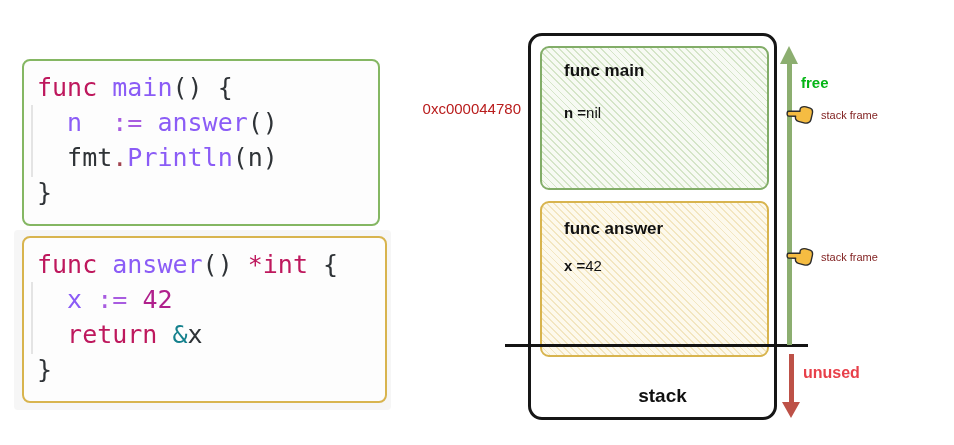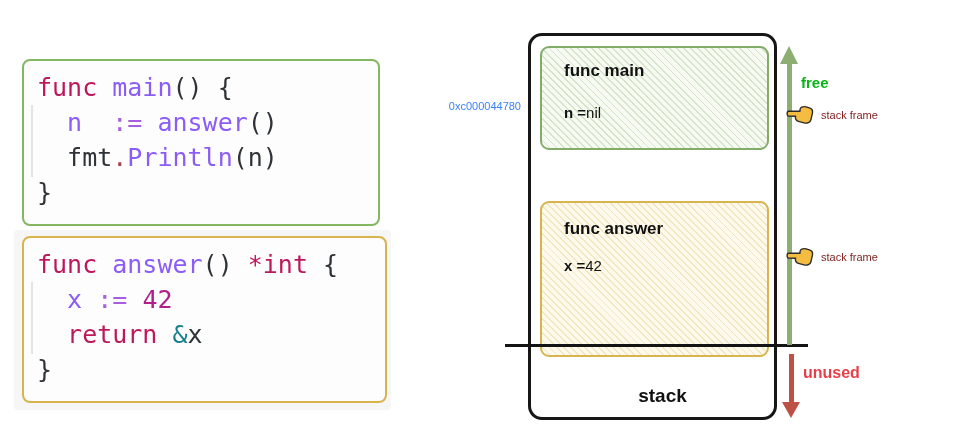--- a/index.html
+++ b/index.html
@@ -25,32 +25,32 @@
   .tok-amp{color:#15818d;}
   .tok-dot{color:#a1434f;}
   .indent-guide{position:absolute;width:2px;background:#e4e4e4;}
   
   .stack-container{
     position:absolute;left:528px;top:33px;width:249px;height:387px;
     border:3px solid #161616;border-radius:14px;background:#ffffff;box-sizing:border-box;
   }
   .stack-frame{position:absolute;width:229px;border-radius:9px;box-sizing:border-box;}
   .stack-frame.green{
-    left:540px;top:46px;height:104px;border:2px solid #82ad68;background-color:#f7faf3;
+    left:540px;top:46px;height:144px;border:2px solid #82ad68;background-color:#f7faf3;
     background-image:repeating-linear-gradient(45deg,rgba(133,179,99,0.30) 0px,rgba(133,179,99,0.30) 1.3px,transparent 1.3px,transparent 5px);
   }
   .stack-frame.yellow{
     left:540px;top:201px;height:156px;border:2px solid #d8b44e;background-color:#fdf9ec;
     background-image:repeating-linear-gradient(45deg,rgba(216,180,78,0.28) 0px,rgba(216,180,78,0.28) 1.3px,transparent 1.3px,transparent 5px);
   }
   .frame-title{position:absolute;left:22px;font-size:17px;font-weight:bold;color:#111;}
   .frame-var{position:absolute;left:22px;font-size:15px;color:#111;}
   .frame-var .var-name{font-weight:bold;}
   .frame-var .var-value{font-weight:normal;}
-  .address{position:absolute;width:125px;text-align:right;font-size:11px;color:#3b82f6;}
+  .address{position:absolute;width:125px;text-align:right;font-size:15px;color:#b91c1c;}
   .divider-line{position:absolute;left:505px;top:344px;width:303px;height:3px;background:#141414;}
   .stack-label{position:absolute;left:528px;top:385px;width:269px;text-align:center;font-size:19px;font-weight:bold;color:#111;}
   
   .arrow-shaft{position:absolute;width:5px;}
   .arrow-shaft.green{left:787px;top:62px;height:283px;background:#8cae70;}
   .arrow-shaft.red{left:789px;top:354px;height:50px;background:#bd5147;}
   .arrow-head{position:absolute;width:0;height:0;}
   .arrow-head.up{left:780px;top:46px;border-left:9.5px solid transparent;border-right:9.5px solid transparent;border-bottom:18px solid #8cae70;}
   .arrow-head.down{left:782px;top:402px;border-left:9.5px solid transparent;border-right:9.5px solid transparent;border-top:16px solid #bd5147;}
   

